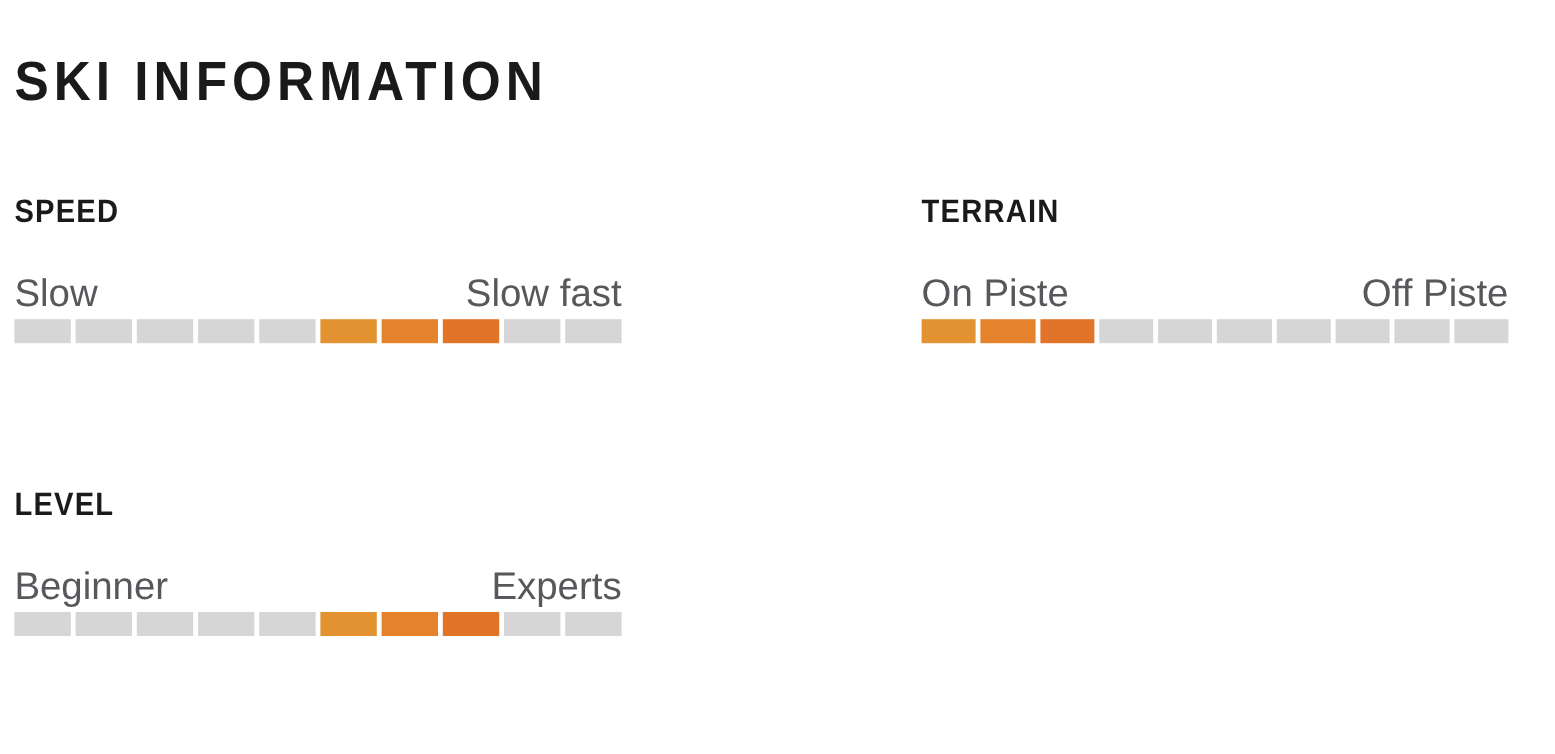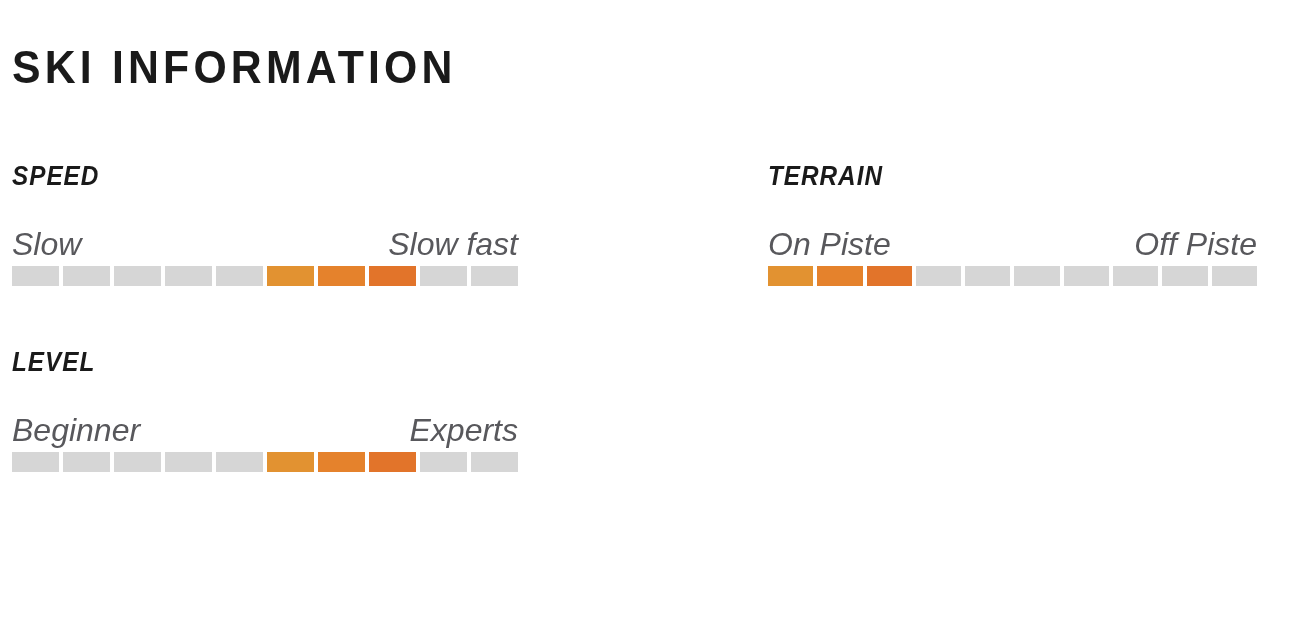--- a/index.html
+++ b/index.html
@@ -38,39 +38,38 @@
     position: absolute;
     left: 0;
     top: 160px;
     width: 1296px;
   }
   .row {
     display: flex;
     width: 1296px;
   }
   .row + .row {
-    margin-top: 60px;
+    margin-top: 118px;
     flex-direction: column;
   }
   .col {
     box-sizing: border-box;
   }
   .col-left {
     width: 768px;
     padding-left: 12px;
     padding-right: 250px;
   }
   .col-right {
     width: 528px;
     padding-left: 0px;
     padding-right: 39px;
   }
   .metric {
     width: 100%;
-    font-style: italic;
   }
   .metric-title {
     font-size: 27px;
     line-height: 32px;
     font-weight: 700;
     color: #1a1a1a;
     letter-spacing: 1.1px;
     transform: scaleX(0.9);
     transform-origin: left center;
     white-space: nowrap;

